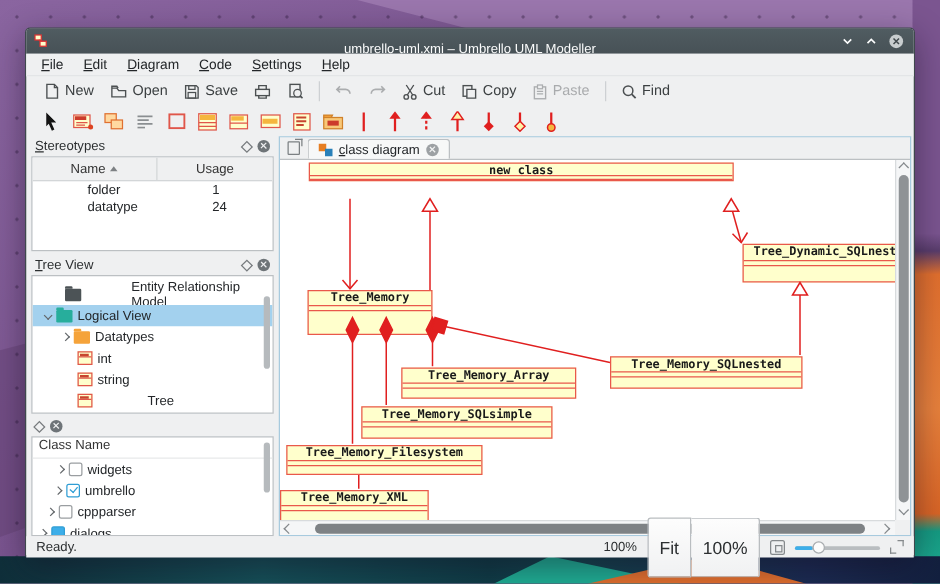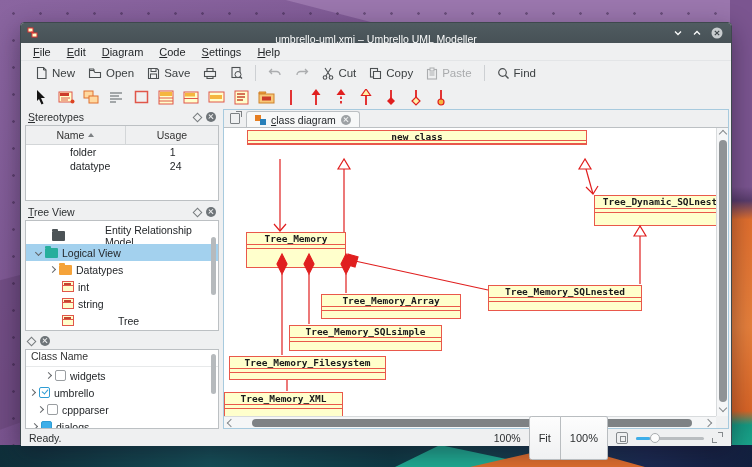--- a/index.html
+++ b/index.html
@@ -111,21 +111,21 @@
 
   .vscroll { position:absolute; left:492px; top:18px; width:12px; height:288px; background:#f5f6f7; border-left:1px solid #d8dbdd; }
   .vscroll .thumb { position:absolute; left:2px; top:12px; width:8px; height:262px; background:#8f9396; border-radius:4px; }
   .hscroll { position:absolute; left:0; top:306px; width:492px; height:12px; background:#f5f6f7; border-top:1px solid #d8dbdd; }
   .hscroll .thumb { position:absolute; left:28px; top:2px; width:440px; height:8px; background:#7e8285; border-radius:4px; }
   .scr-arrow { position:absolute; width:6px; height:6px; border-right:1.4px solid #85898c; border-bottom:1.4px solid #85898c; }
 
   
   .statusbar { position:absolute; left:0; top:406px; width:100%; height:17px; background:#eff0f1; display:flex; align-items:center; font-size:10.5px; color:#2c2f31; padding:0 8px; gap:8px; }
   .sb-right { margin-left:auto; display:flex; align-items:center; gap:8px; }
-  .sb-btn { border:1px solid #b9bdc0; background:linear-gradient(#fdfdfd,#f0f1f2); padding:15px 9px; border-radius:2.5px; font-size:11px; }
+  .sb-btn { border:1px solid #b9bdc0; background:linear-gradient(#fdfdfd,#f0f1f2); padding:15px 9px; border-radius:2.5px; font-size:14px; }
   .sb-group { display:flex; }
   .sb-group .sb-btn:first-child { border-radius:2.5px 0 0 2.5px; }
   .sb-group .sb-btn:last-child { border-radius:0 2.5px 2.5px 0; border-left:none; }
   .sb-pagefit { width:12px; height:12px; border:1px solid #85898c; border-radius:2px; position:relative; }
   .sb-pagefit::after { content:""; position:absolute; left:3px; top:3px; width:4px; height:4px; border:1px solid #85898c; }
   .slider { width:68px; height:12px; position:relative; }
   .slider .track { position:absolute; left:0; top:5px; width:100%; height:3px; border-radius:2px; background:#b9bdc0; }
   .slider .fill { position:absolute; left:0; top:5px; width:14px; height:3px; border-radius:2px; background:#3daee9; }
   .slider .handle { position:absolute; left:14px; top:1px; width:10px; height:10px; border-radius:50%; background:#fcfcfc; border:1px solid #a9adb0; }
   .sb-expand { width:11px; height:11px; position:relative; }
@@ -446,21 +446,21 @@
       </div>
       <div class="panel-body" style="height:80px;">
         <div class="dhead">
           <span>Class Name</span>
         </div>
         <div class="trow" style="padding-left:20px;">
           <span class="chev r"></span>
           <span class="cb"></span>
           <span>widgets</span>
         </div>
-        <div class="trow" style="padding-left:4px;">
+        <div class="trow" style="padding-left:18px;">
           <span class="chev r"></span>
           <span class="cb checked"></span>
           <span>umbrello</span>
         </div>
         <div class="trow" style="padding-left:12px;">
           <span class="chev r"></span>
           <span class="cb"></span>
           <span>cppparser</span>
         </div>
         <div class="trow" style="padding-left:6px;">

